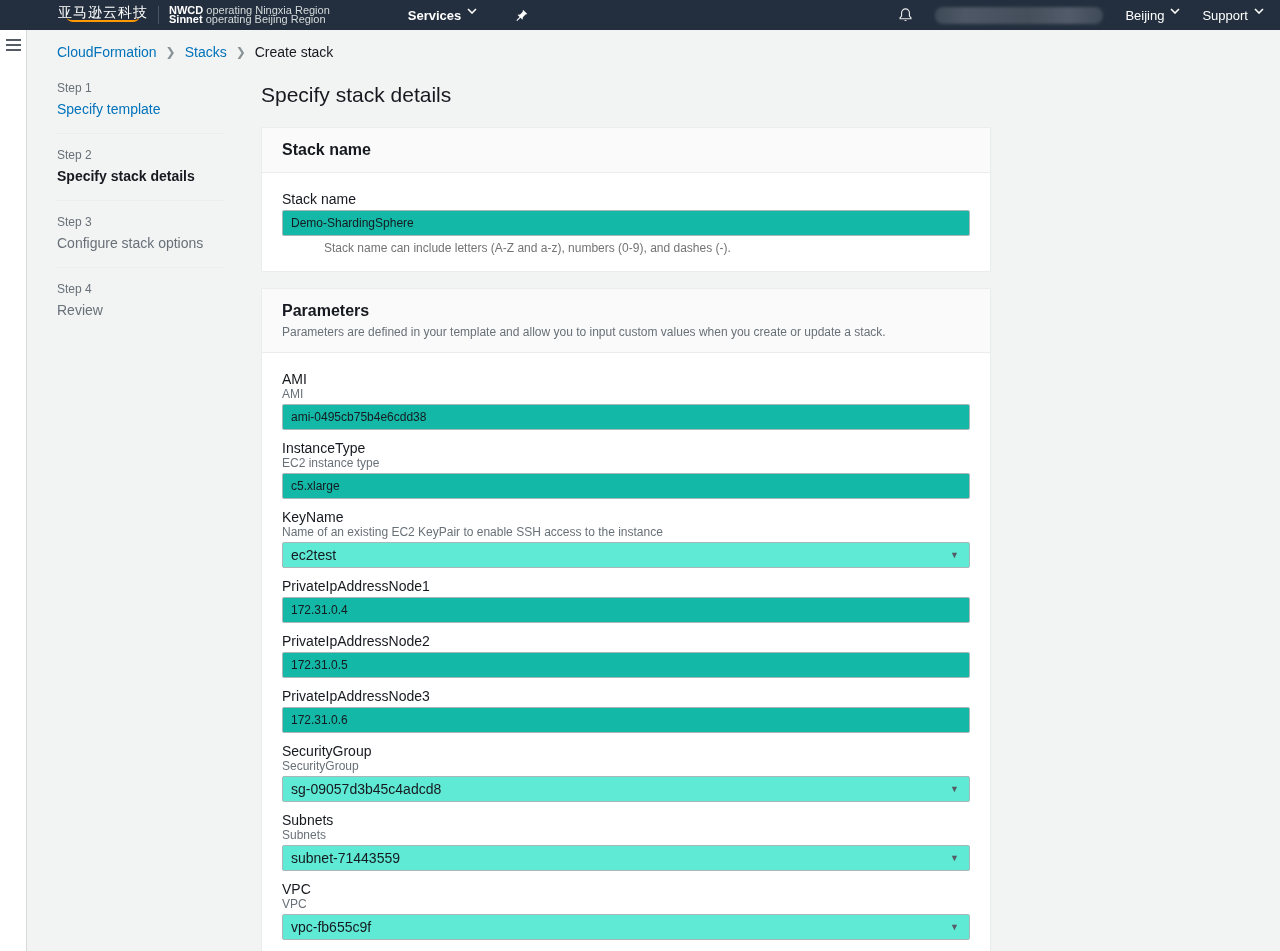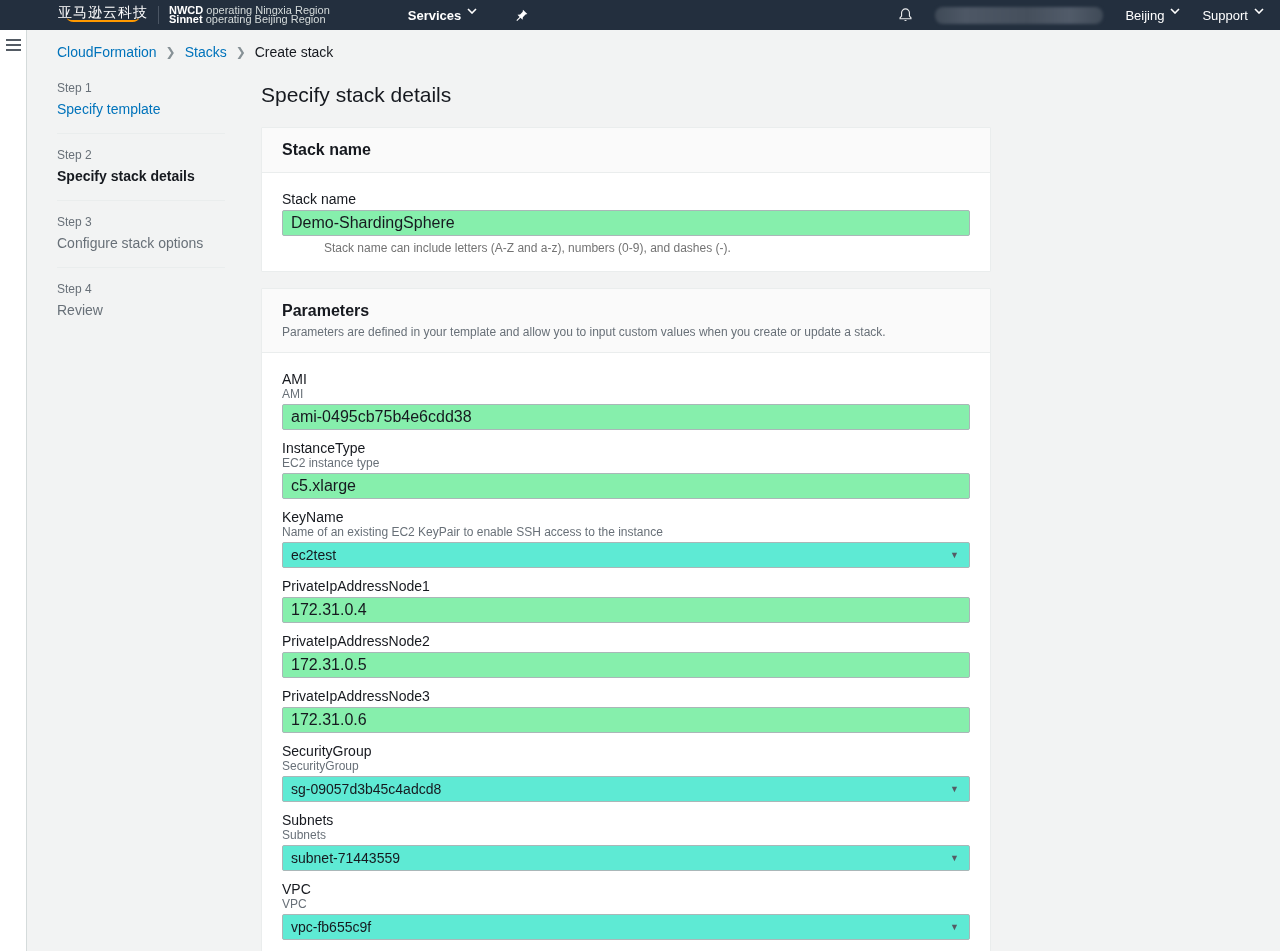--- a/index.html
+++ b/index.html
@@ -71,22 +71,22 @@
   .card-body { padding: 18px 20px 12px; }
 
   .field { margin-bottom: 10px; }
   .field:last-child { margin-bottom: 4px; }
   .field-label { font-size: 14px; color: #16191f; line-height: 16px; }
   .field-desc { font-size: 12px; color: #687078; line-height: 14px; }
   .field-desc:empty { display: none; }
   .text-input {
     display: block; width: 100%; height: 26px; margin-top: 3px;
     border: 1px solid #aab7b8; border-radius: 2px; padding: 0 8px;
-    font-size: 16px; color: #16191f; font-family: "Liberation Sans", sans-serif;
-    background: #86efac;
+    font-size: 12px; color: #16191f; font-family: "Liberation Sans", sans-serif;
+    background: #14b8a6;
   }
   .select {
     height: 26px; margin-top: 3px; background: #5eead4;
     border: 1px solid #aab7b8; border-radius: 2px; padding: 0 10px 0 8px;
     font-size: 14px; color: #16191f;
     display: flex; align-items: center; justify-content: space-between; cursor: pointer;
   }
   .caret { font-size: 9px; color: #545b64; }
   .hint { font-size: 12px; color: #737373; margin-top: 5px; margin-left: 42px; }
 </style>

